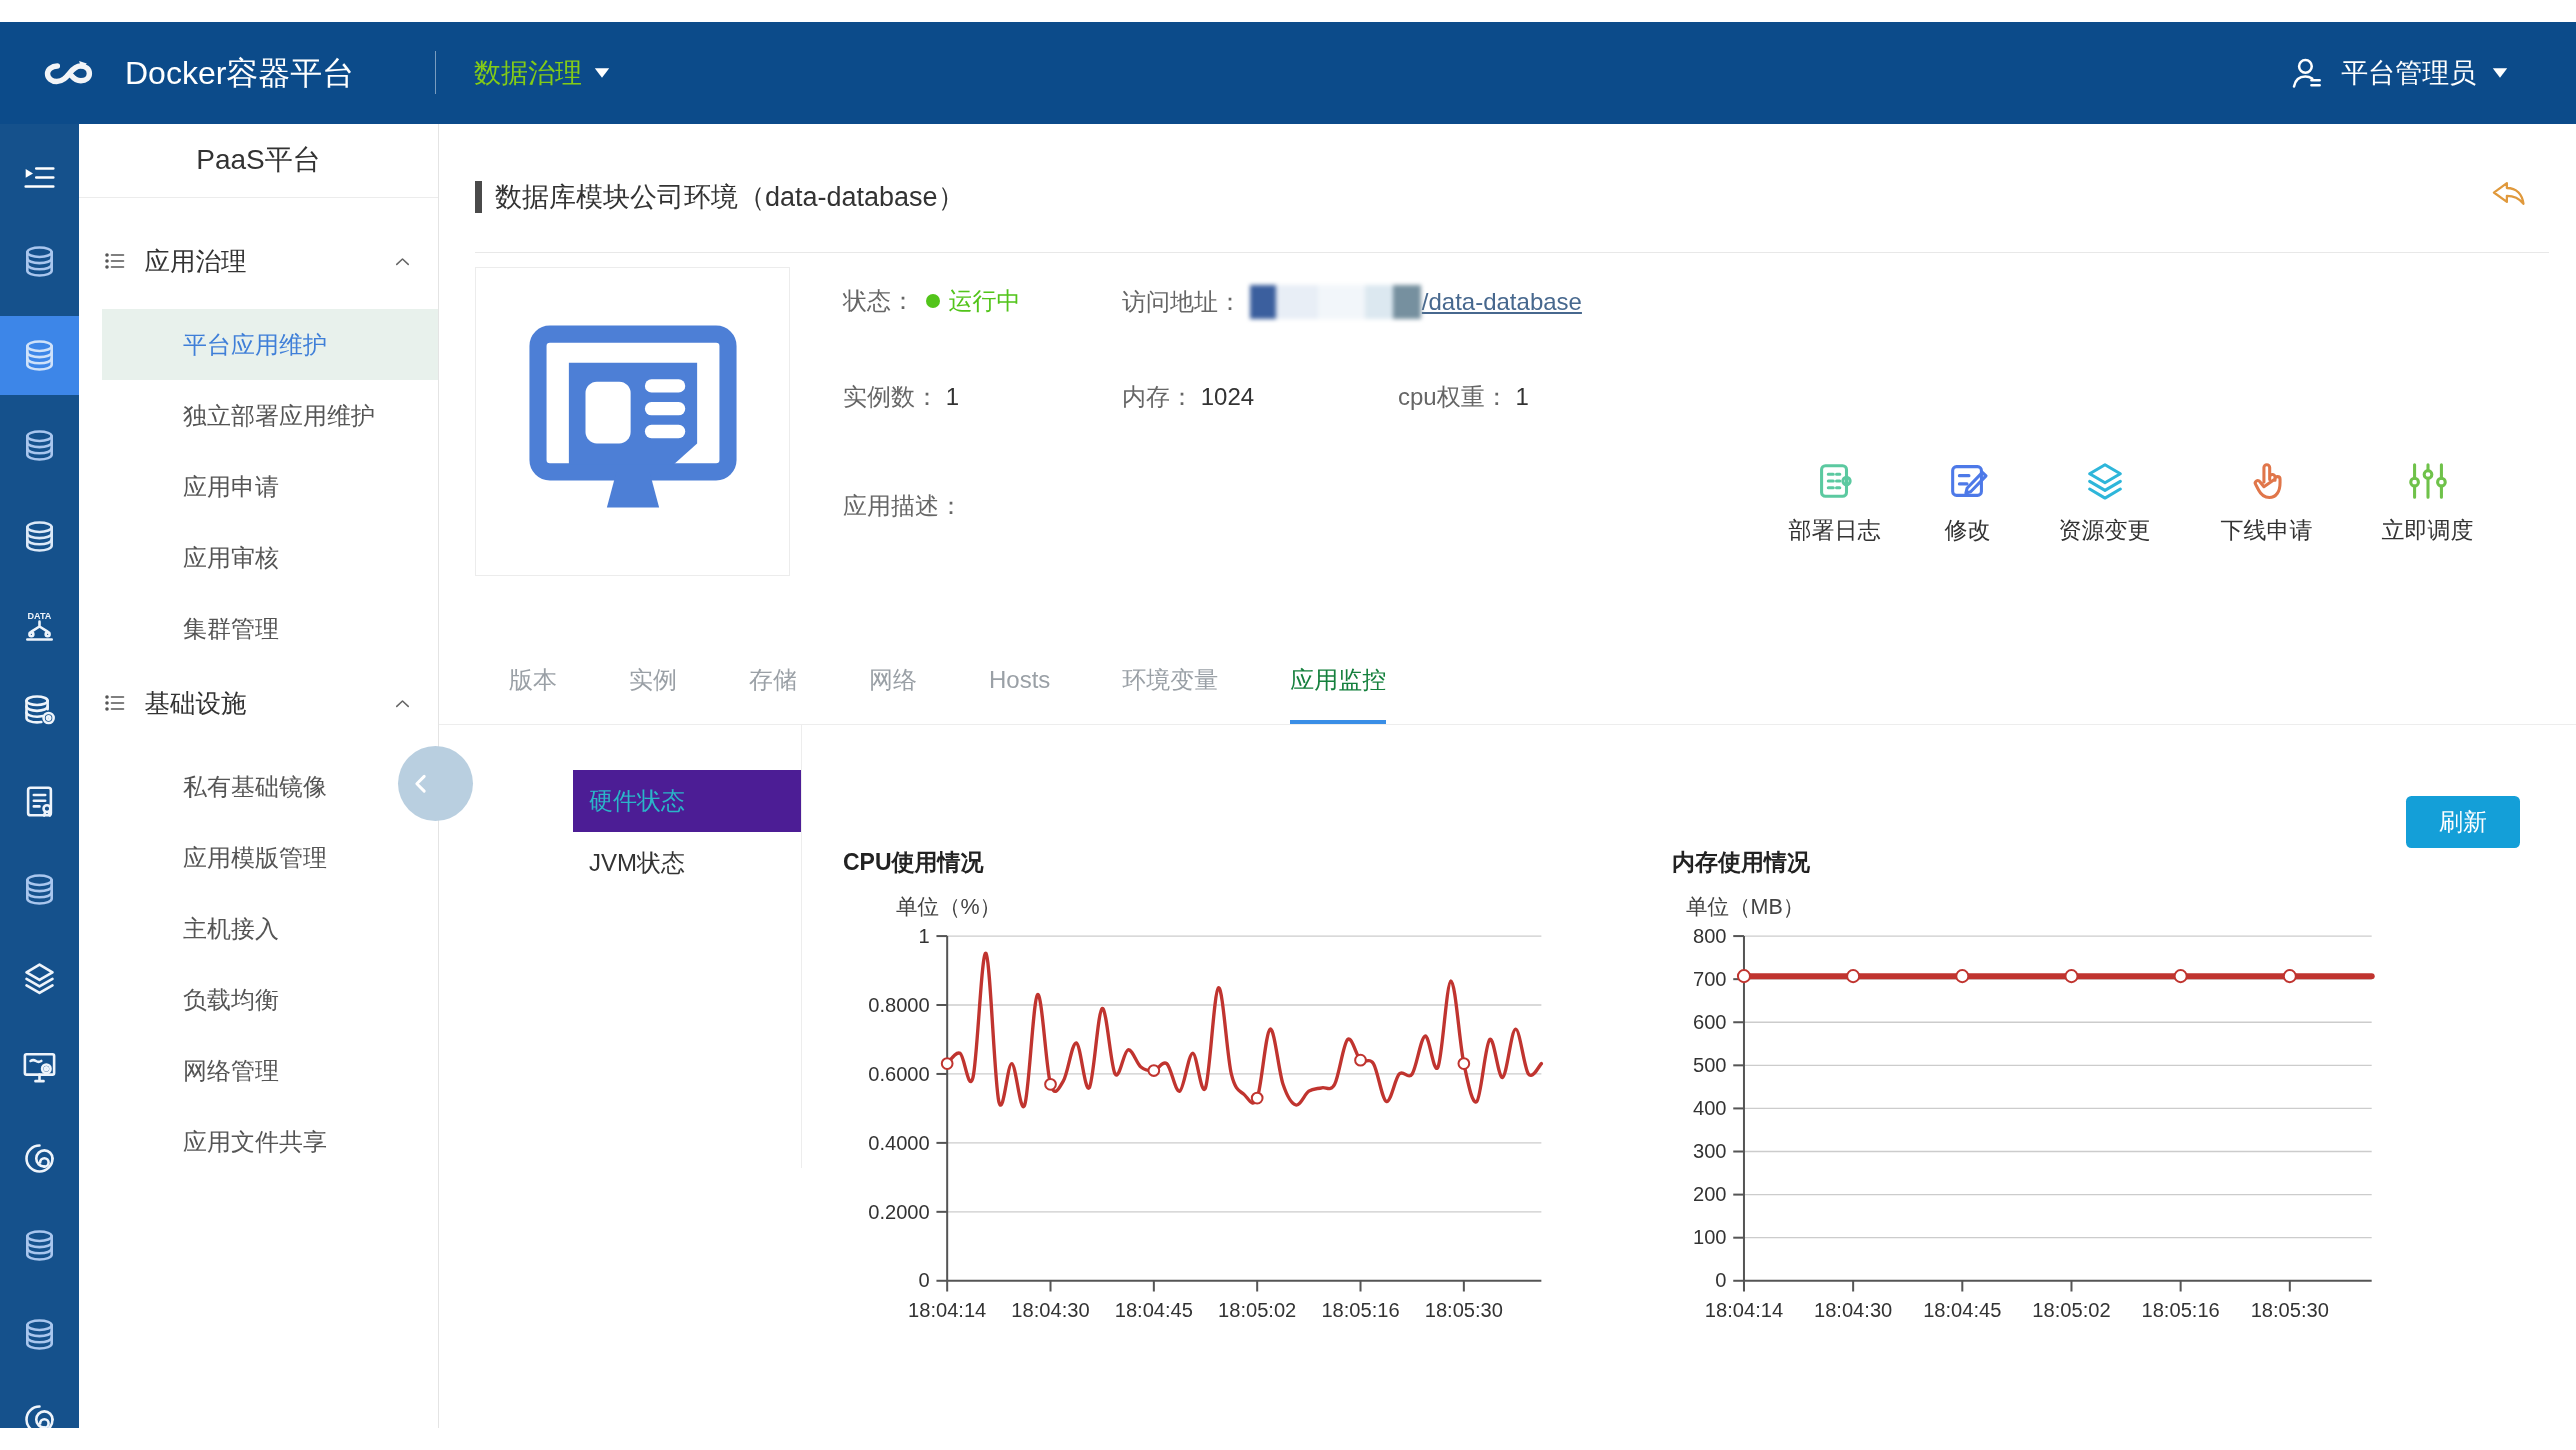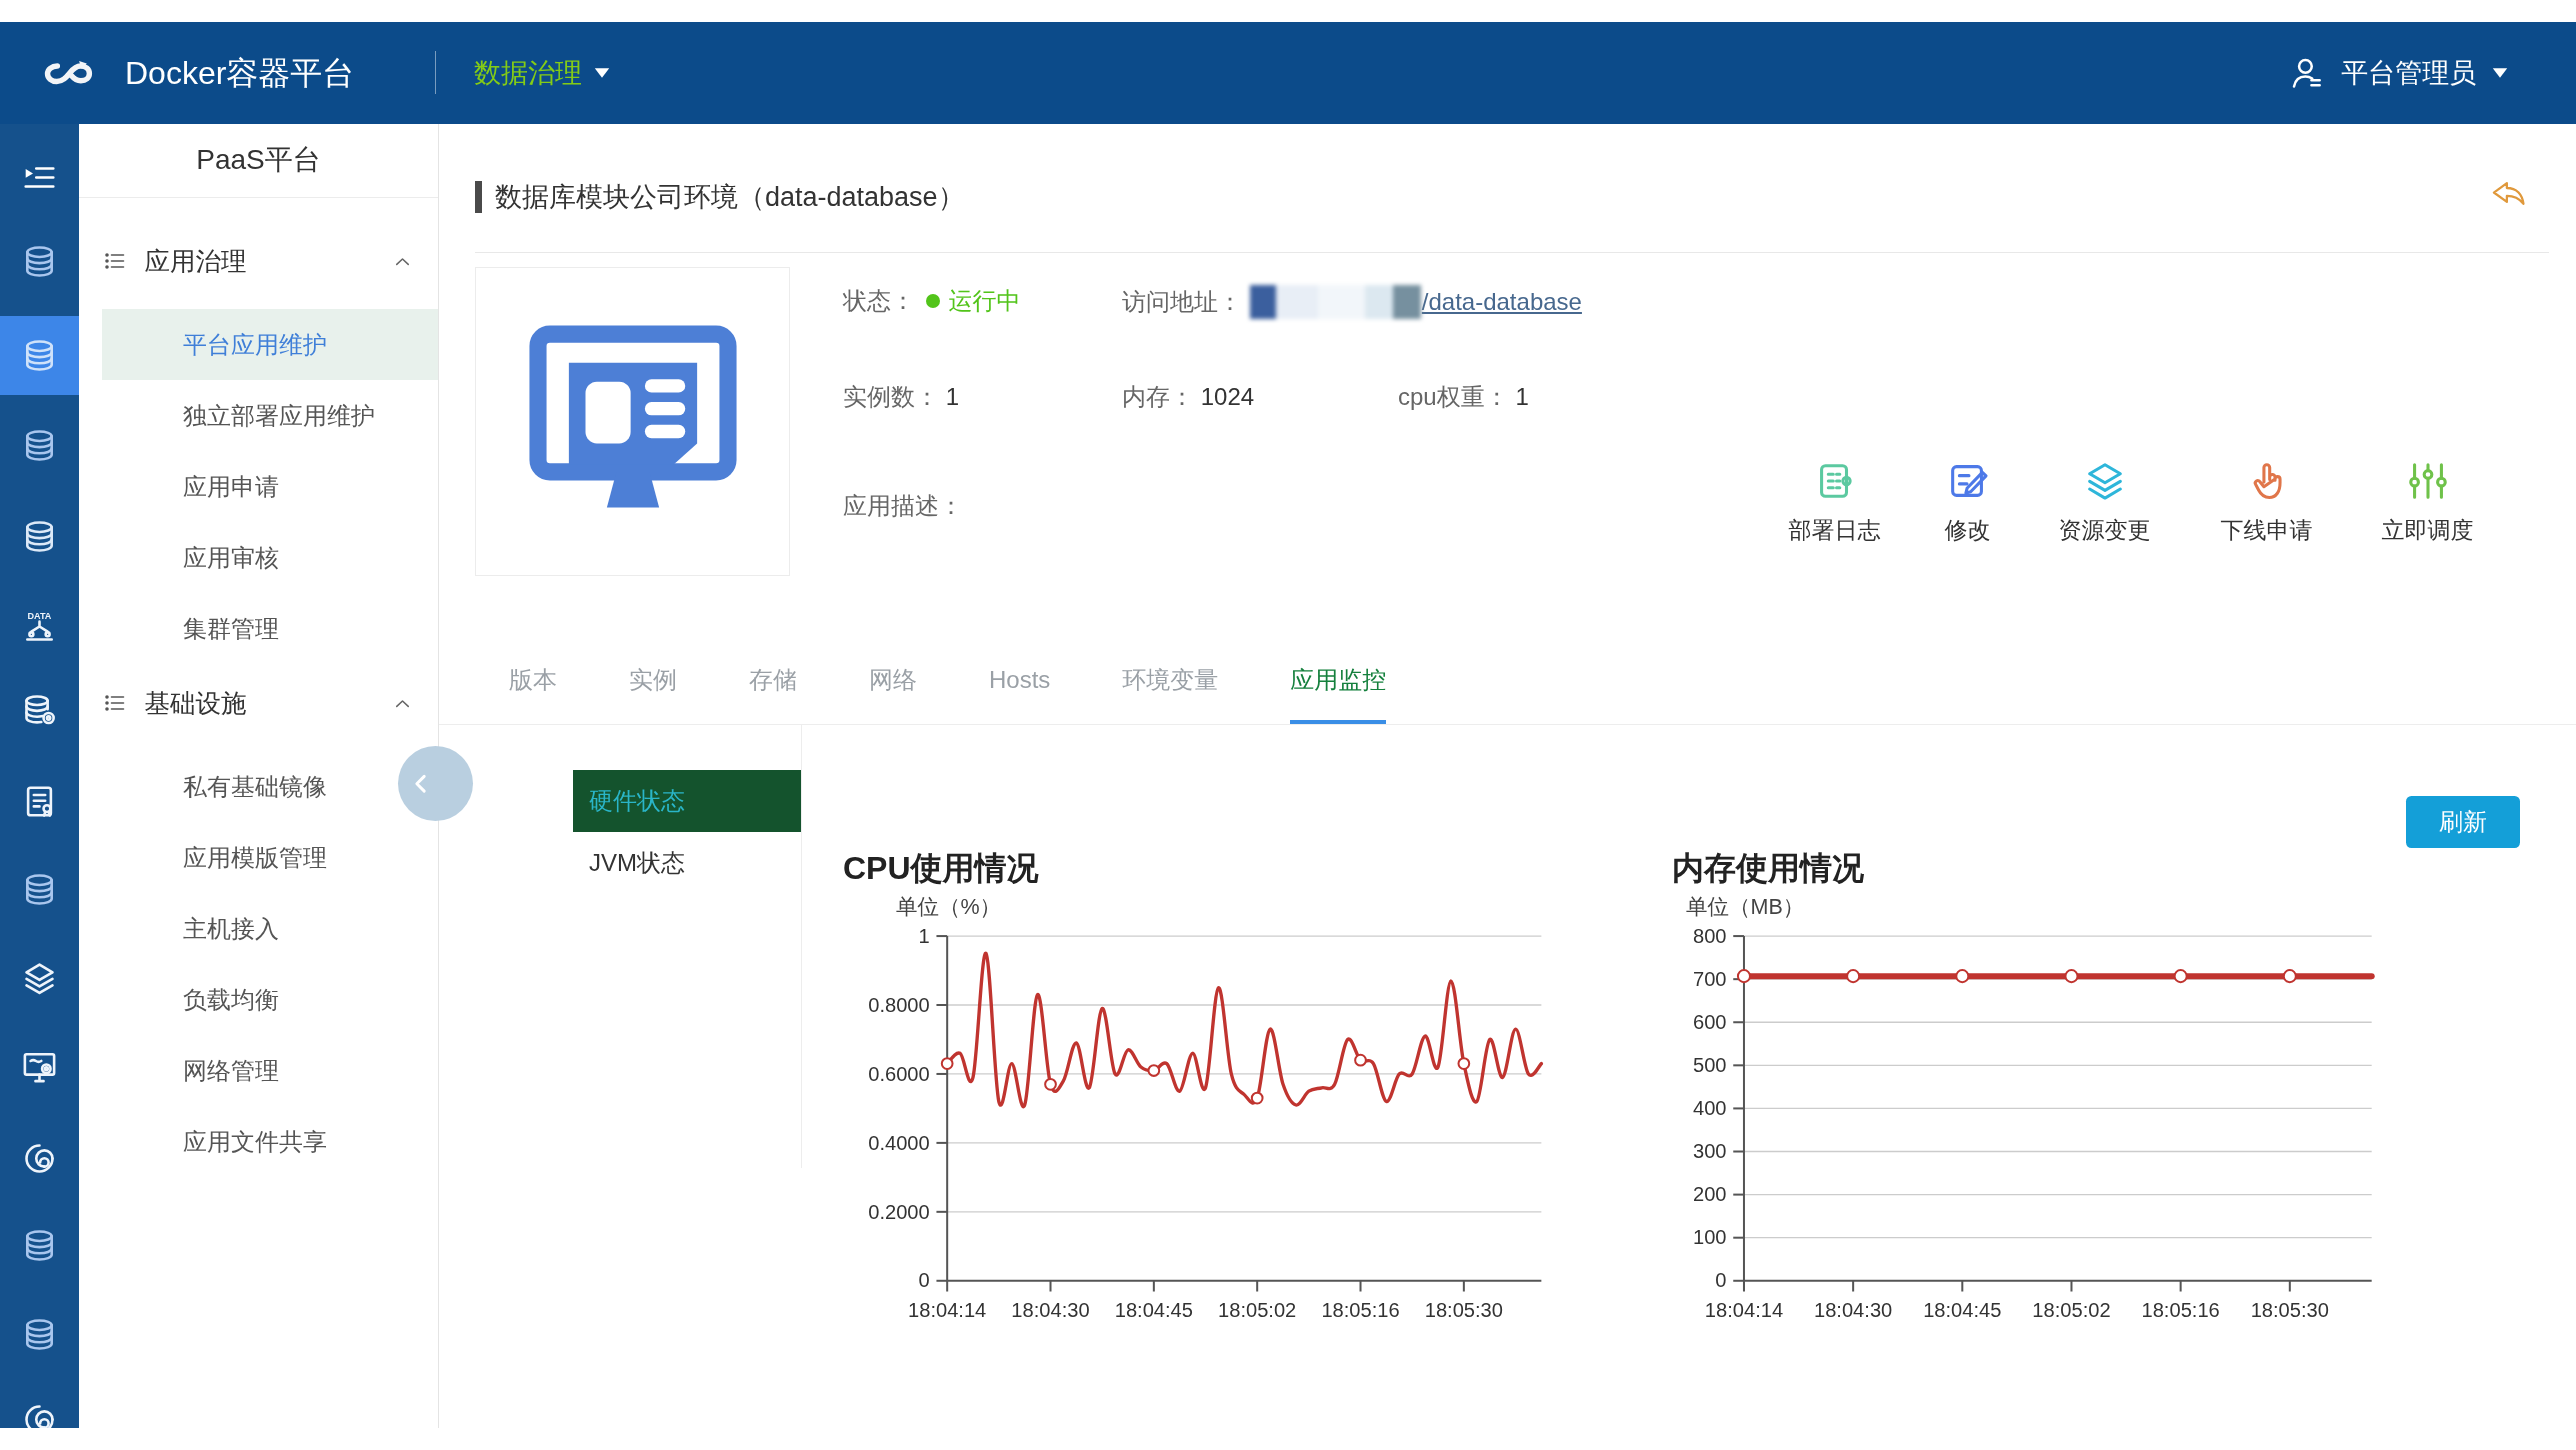--- a/index.html
+++ b/index.html
@@ -63,25 +63,25 @@
 
   
   .tabs { position:absolute; left:0; right:0; top:517px; height:85px; display:flex; align-items:stretch; gap:72px; padding-left:70px; border-bottom:1.3px solid #ededed; }
   .tab { display:flex; align-items:center; font-size:24px; color:#9aa0a6; border-bottom:4px solid transparent; cursor:pointer; white-space:nowrap; }
   .tab.active { color:#15803d; border-bottom-color:#3a8ee6; }
 
   
   .vdiv2 { position:absolute; left:362px; top:602px; width:0.7px; height:443px; background:#ededed; }
   .subnav { position:absolute; left:134px; top:647px; width:228px; }
   .subnav-item { height:62px; display:flex; align-items:center; padding-left:16px; font-size:24px; color:#333; cursor:pointer; }
-  .subnav-item.active { background:#14532d; color:#2ab5c8; }
+  .subnav-item.active { background:#4c1d95; color:#2ab5c8; }
   .refresh-btn { position:absolute; left:1967px; top:673px; width:114px; height:52px; border:none; border-radius:5.4px;
     color:#ffffff; font-size:24px; font-family:inherit; cursor:pointer; }
   .chart { position:absolute; top:715px; width:845px; height:510px; }
-  .chart-title { position:absolute; top:9.4px; font-size:32px; font-weight:bold; color:#222; }
+  .chart-title { position:absolute; top:9.4px; font-size:23px; font-weight:bold; color:#222; }
   .chart-unit { position:absolute; top:54px; font-size:21.5px; color:#444; }
   .chart svg { position:absolute; left:0; top:0; }
 </style>
 </head>
 <body>
 
 <div class="topbar">
   <span class="logo">
       <svg viewBox="0 0 24 24" class="ic" width="62" height="62">
         <path d="M7.1 9.3c-2.2 0-3.8 1.3-3.8 3s1.6 3 3.6 3c2.4 0 3.7-1.7 5.1-3.4 1.3-1.6 2.4-2.6 4.1-2.6 2 0 3.4 1.2 3.4 2.9s-1.3 2.8-3.3 2.8c-1.5 0-2.6-.7-3.6-1.9" stroke-width="2.1"></path>

